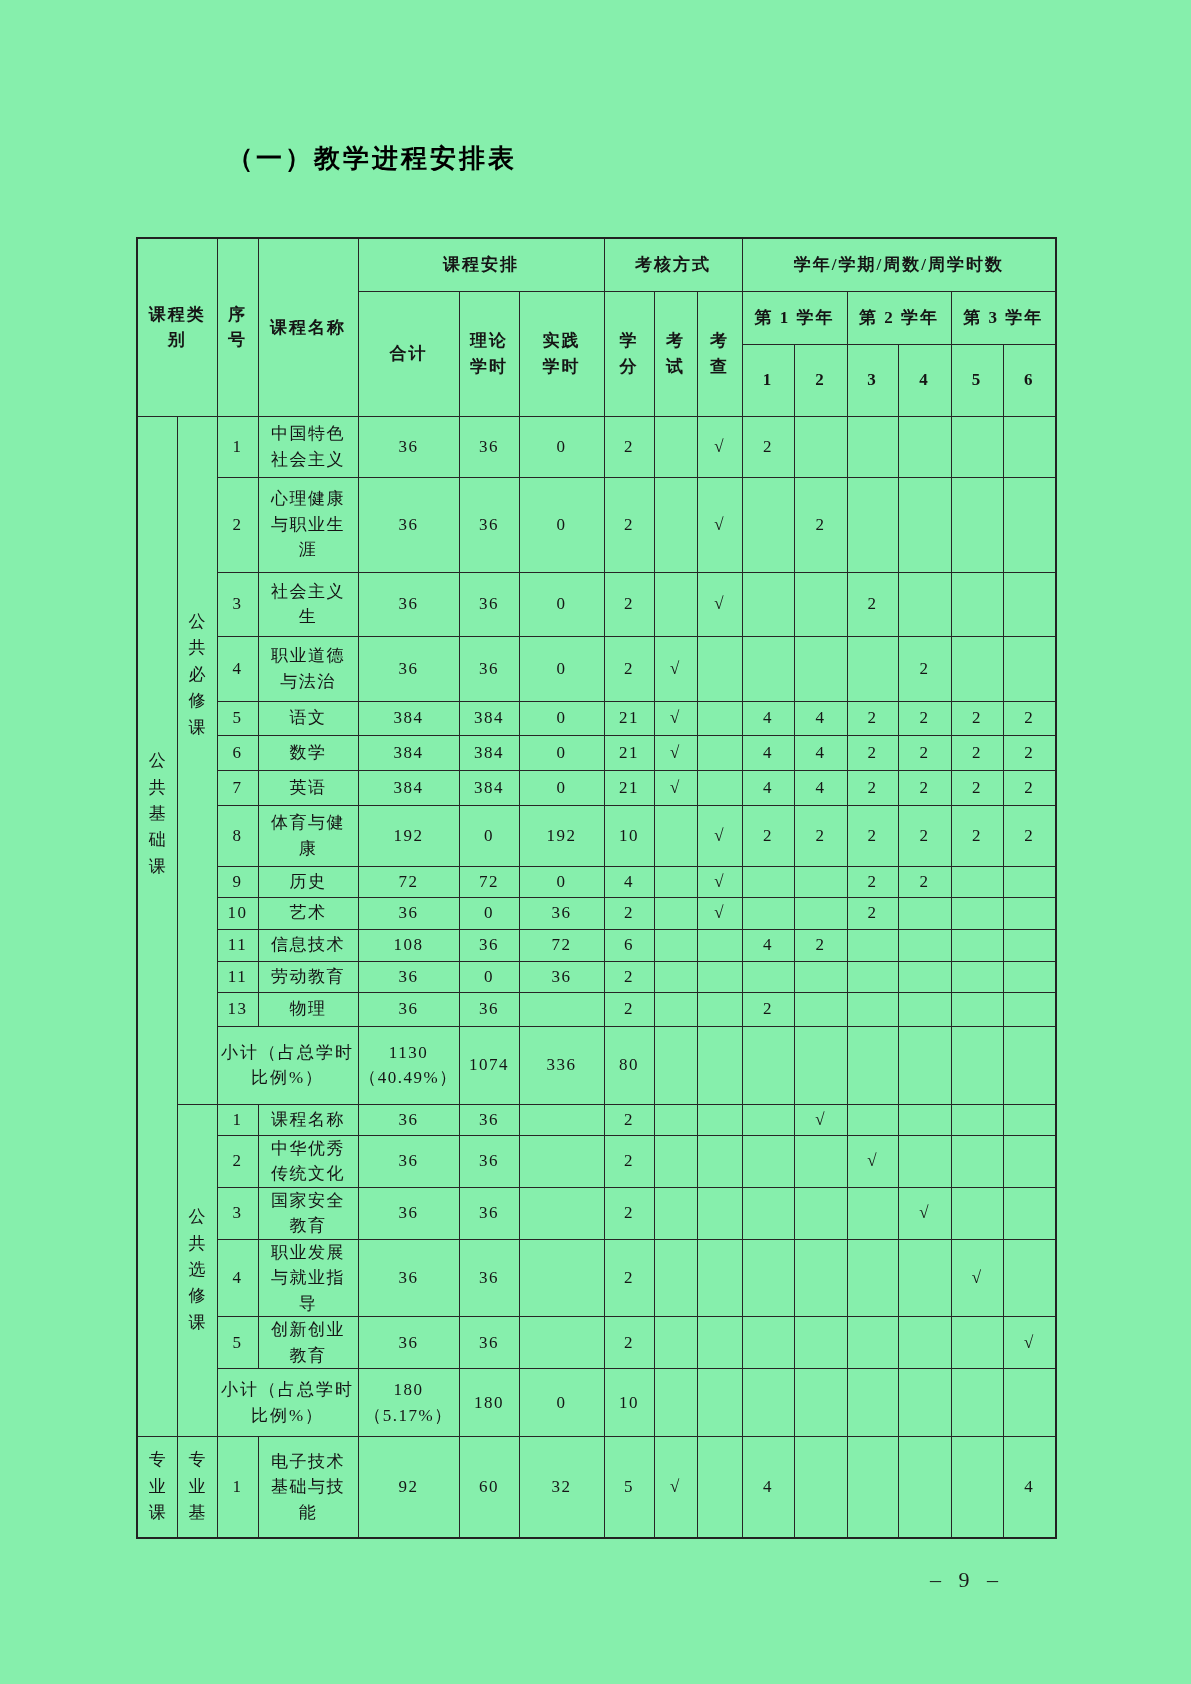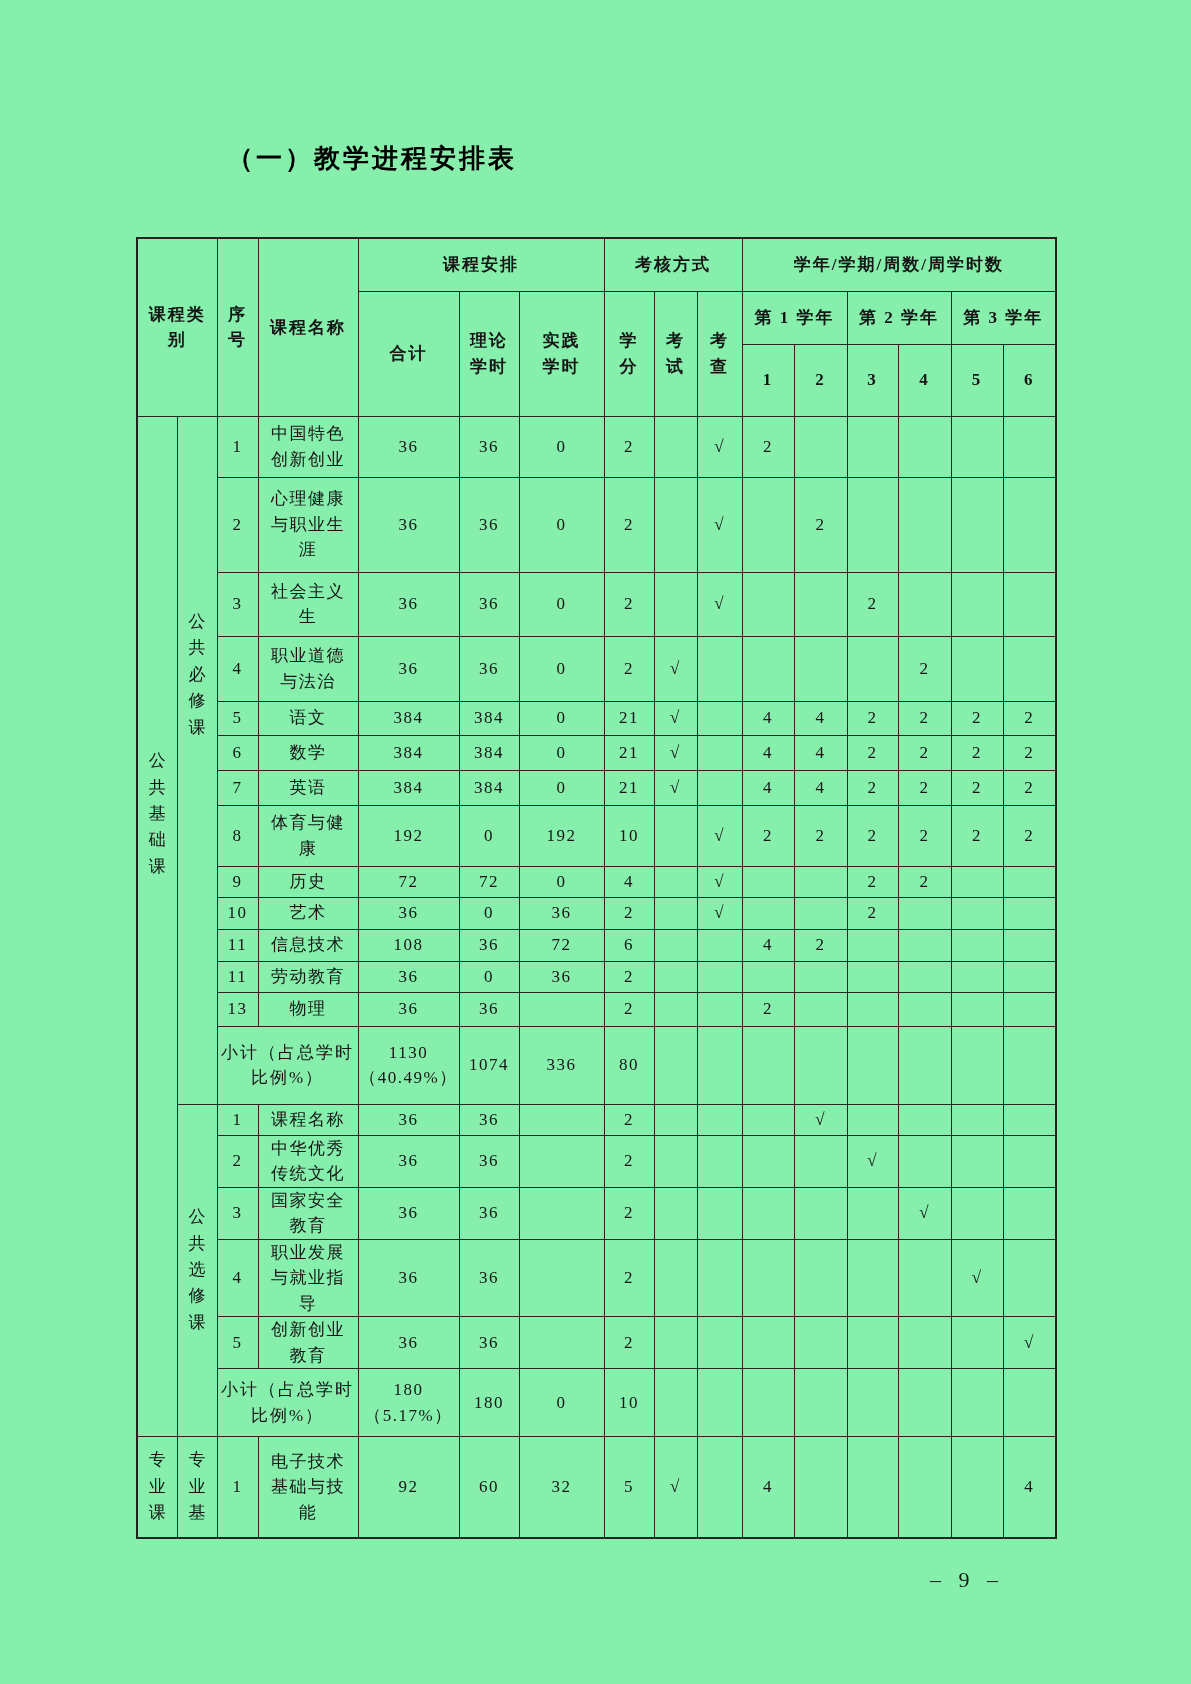--- a/index.html
+++ b/index.html
@@ -103,21 +103,21 @@
 基
 础
 课</span></td>
       <td class="vt" rowspan="14"><span class="shift-b">公
 共
 必
 修
 课</span></td>
       <td>1</td>
       <td>中国特色
-创新创业</td>
+社会主义</td>
       <td>36</td>
       <td>36</td>
       <td>0</td>
       <td>2</td>
       <td></td>
       <td>√</td>
       <td>2</td>
       <td></td>
       <td></td>
       <td></td>

